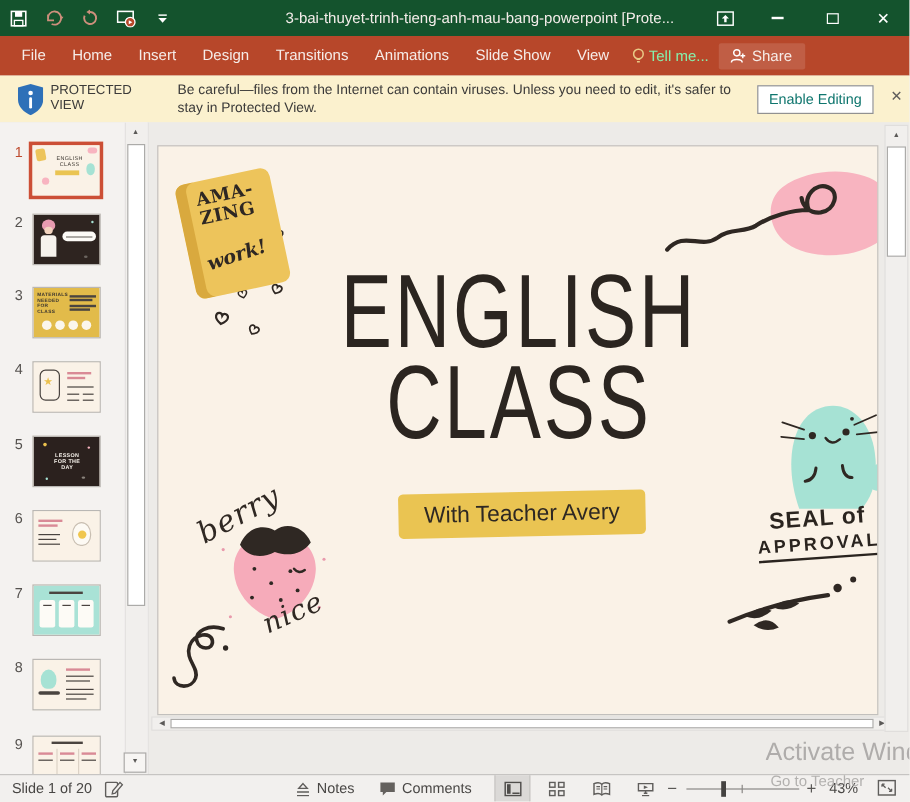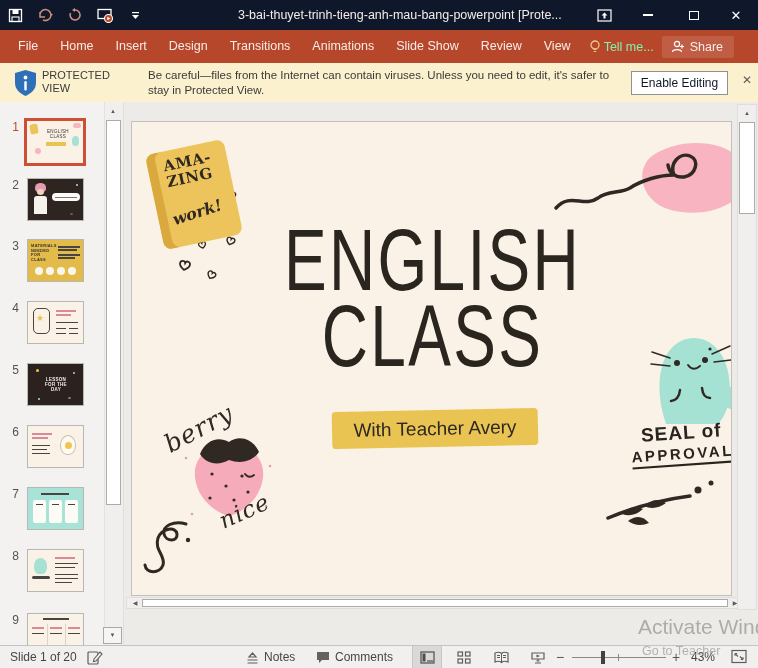--- a/index.html
+++ b/index.html
@@ -1,21 +1,21 @@
 <!DOCTYPE html>
 <html><head>
 <meta charset="utf-8">
 <style>
   * { margin:0; padding:0; box-sizing:border-box; }
   html,body { width:758px; height:668px; overflow:hidden; }
   body { font-family:"Liberation Sans", sans-serif; }
   .app { position:absolute; left:0; top:0; width:758px; height:668px; background:#EDEBE8; overflow:hidden; }
 
   
-  .titlebar { position:absolute; left:0; top:0; width:758px; height:30px; background:#0f172a; }
+  .titlebar { position:absolute; left:0; top:0; width:758px; height:30px; background:#14532d; }
   .qat { position:absolute; left:0; top:0; height:30px; display:flex; align-items:center; }
   .qat .qbtn { width:30px; height:30px; display:flex; align-items:center; justify-content:center; }
   .win-title { position:absolute; left:238px; top:0; width:340px; height:30px; line-height:30px;
     color:#F4EDEA; font-size:12.5px; white-space:nowrap; overflow:hidden; }
   .wctl { position:absolute; top:0; height:30px; width:44px; display:flex; align-items:center; justify-content:center; color:#FFFFFF; }
   .min-line { width:10px; height:2px; background:#fff; }
   .restore-box { width:10px; height:9px; border:1.4px solid #fff; }
   .close-glyph { font-size:13px; color:#fff; }
 
   
@@ -27,21 +27,21 @@
   .signin { margin-left:auto; padding:0 12px; white-space:nowrap; }
   .share { display:flex; align-items:center; gap:5px; background:rgba(255,255,255,0.13);
     padding:4px 11px 4px 9px; border-radius:2px; margin-right:8px; white-space:nowrap; }
 
   
   .banner { position:absolute; left:0; top:63px; width:758px; height:39px; background:#FBF1CE; }
   .shield { position:absolute; left:15px; top:7px; }
   .pv-label { position:absolute; left:42px; top:6px; width:76px; font-size:11px; color:#3B3A39; line-height:13px; }
   .pv-msg { position:absolute; left:148px; top:5px; width:478px; font-size:11.5px; color:#3B3A39; line-height:14.5px; }
   .enable-btn { position:absolute; left:631px; top:8px; width:97px; height:24px; background:#FFFFFF;
-    border:1px solid #919191; font-size:12px; color:#0f172a; text-align:center; line-height:22px; }
+    border:1px solid #919191; font-size:12px; color:#0f766e; text-align:center; line-height:22px; }
   .banner-x { position:absolute; left:742px; top:10px; font-size:12px; color:#5F5D5B; }
 
   
   .main { position:absolute; left:0; top:102px; width:758px; height:543px; background:#EDEBE8; }
   .thumb-panel { position:absolute; left:0; top:0; width:124px; height:543px; background:#F4F2F0; border-right:1px solid #E2E0DE; overflow:hidden; }
   .thumb-num { position:absolute; left:0; width:19px; text-align:right; font-size:12px; color:#55524F; }
   .thumb-num.sel { color:#BE4B2F; }
   .thumb { position:absolute; left:27px; width:57px; height:43px; background:#FAF2E7; border:1px solid #B9B7B4; overflow:hidden; }
   .thumb.sel { left:24px; width:62px; height:48px; border:3px solid #CC4F36; }
   .mini { position:absolute; inset:0; overflow:hidden; }
@@ -173,21 +173,20 @@
   </div>
 
   <div class="ribbon">
     <div class="rtab">File</div>
     <div class="rtab">Home</div>
     <div class="rtab">Insert</div>
     <div class="rtab">Design</div>
     <div class="rtab">Transitions</div>
     <div class="rtab">Animations</div>
     <div class="rtab">Slide Show</div>
-    <div class="rtab">Review</div>
     <div class="rtab">View</div>
     <div class="tellme">
       <svg width="10" height="14" viewBox="0 0 10 14">
           <circle cx="5" cy="5" r="4" fill="none" stroke="#E8C985" stroke-width="1.3"></circle>
           <path d="M3.5,9.5 l3,0 M3.8,11.5 l2.4,0" stroke="#E8C985" stroke-width="1.2"></path>
         </svg>
       <span>Tell me...</span>
     </div>
     <div class="share">
       <svg width="14" height="13" viewBox="0 0 14 13">

